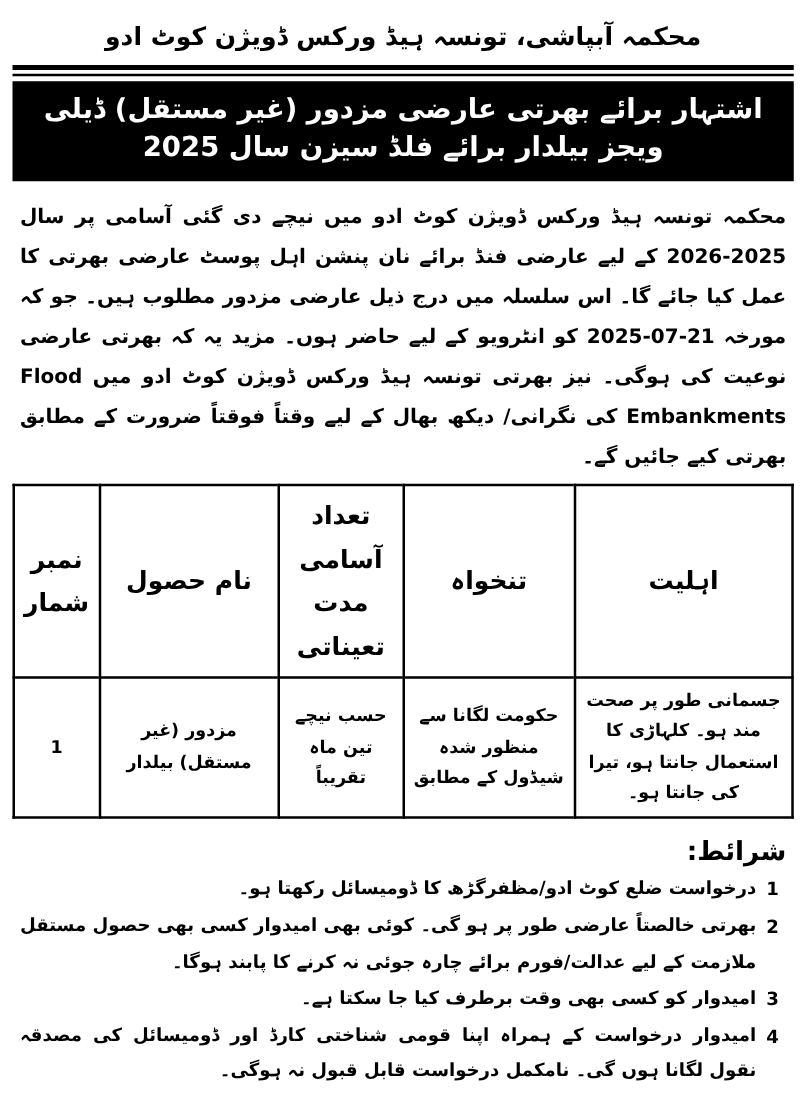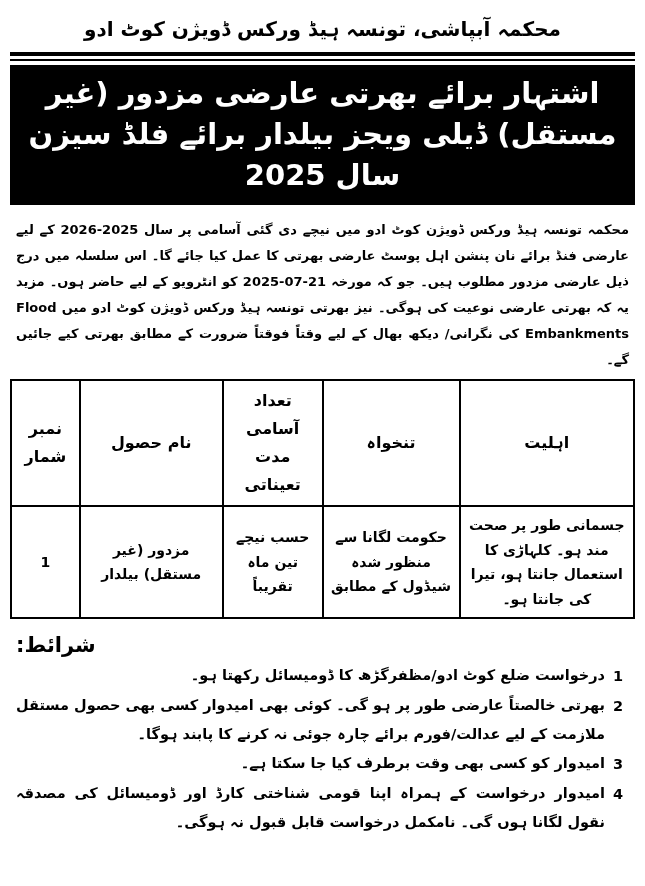--- a/index.html
+++ b/index.html
@@ -33,33 +33,33 @@
     background:#000;
     margin:10px 0 0 0;
   }
   .rule.thin{height:2px;margin-top:3px;}
 
   .banner{
     background:#000;
     color:#fff;
     direction:rtl;
     text-align:center;
-    font-size:29px;
+    font-size:22px;
     font-weight:bold;
     line-height:1.4;
     padding:8px 8px 10px 8px;
     margin-top:4px;
   }
 
   
   .intro{
     direction:rtl;
     text-align:justify;
     text-align-last:right;
-    font-size:13px;
+    font-size:16px;
     line-height:2.0;
     margin:12px 6px 6px 6px;
     font-weight:bold;
   }
 
   
   table.jobs{
     direction:rtl;
     width:100%;
     border-collapse:collapse;
@@ -69,37 +69,37 @@
   table.jobs th,table.jobs td{
     border:2px solid #000;
     text-align:center;
     vertical-align:middle;
     font-size:15px;
     font-weight:bold;
     padding:6px 4px;
     line-height:1.75;
   }
   table.jobs th{
-    font-size:16px;
+    font-size:20px;
     height:54px;
   }
   table.jobs td{height:88px;font-size:14px;}
   col.c-sr{width:11%;}
   col.c-post{width:23%;}
   col.c-count{width:16%;}
   col.c-pay{width:22%;}
   col.c-elig{width:28%;}
 
   
   .cond-head{
     direction:rtl;
     font-size:21px;
     font-weight:bold;
     margin:14px 6px 4px 6px;
-    text-align:left;
+    text-align:right;
   }
   ol.conds{
     direction:rtl;
     list-style:none;
     margin:0;
     padding:0 6px 0 6px;
   }
   ol.conds li{
     display:flex;
     flex-direction:row;

